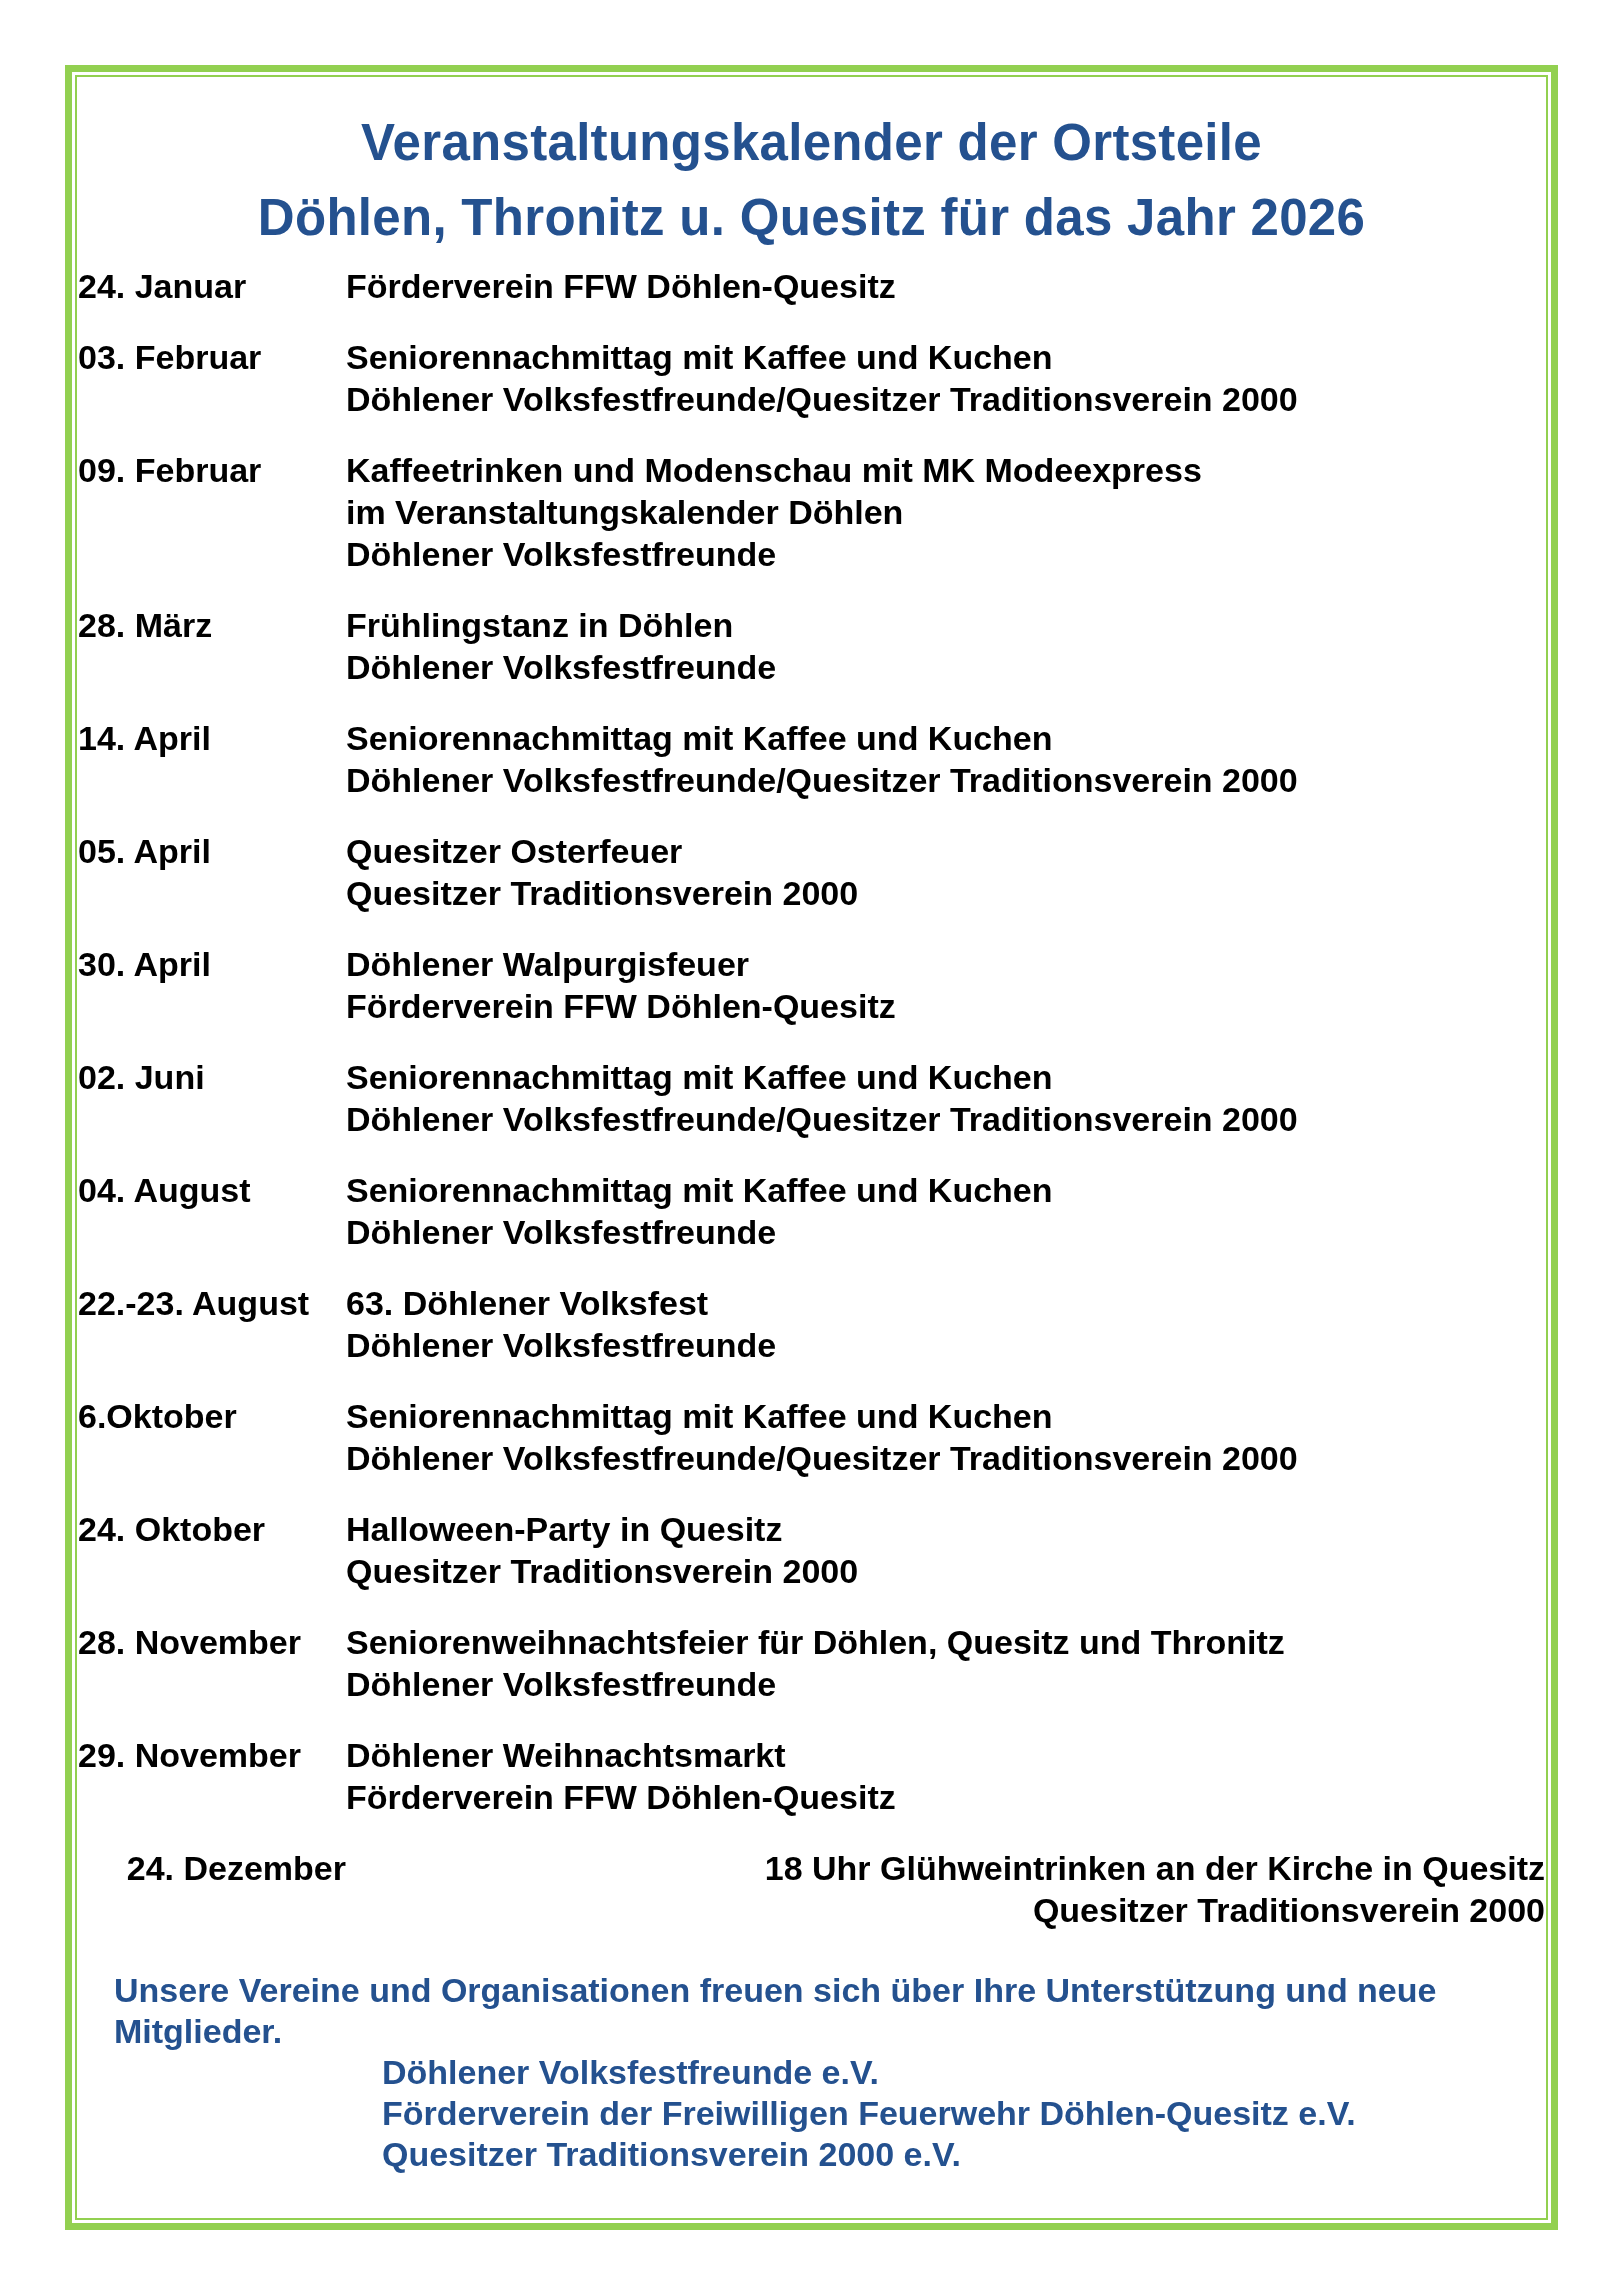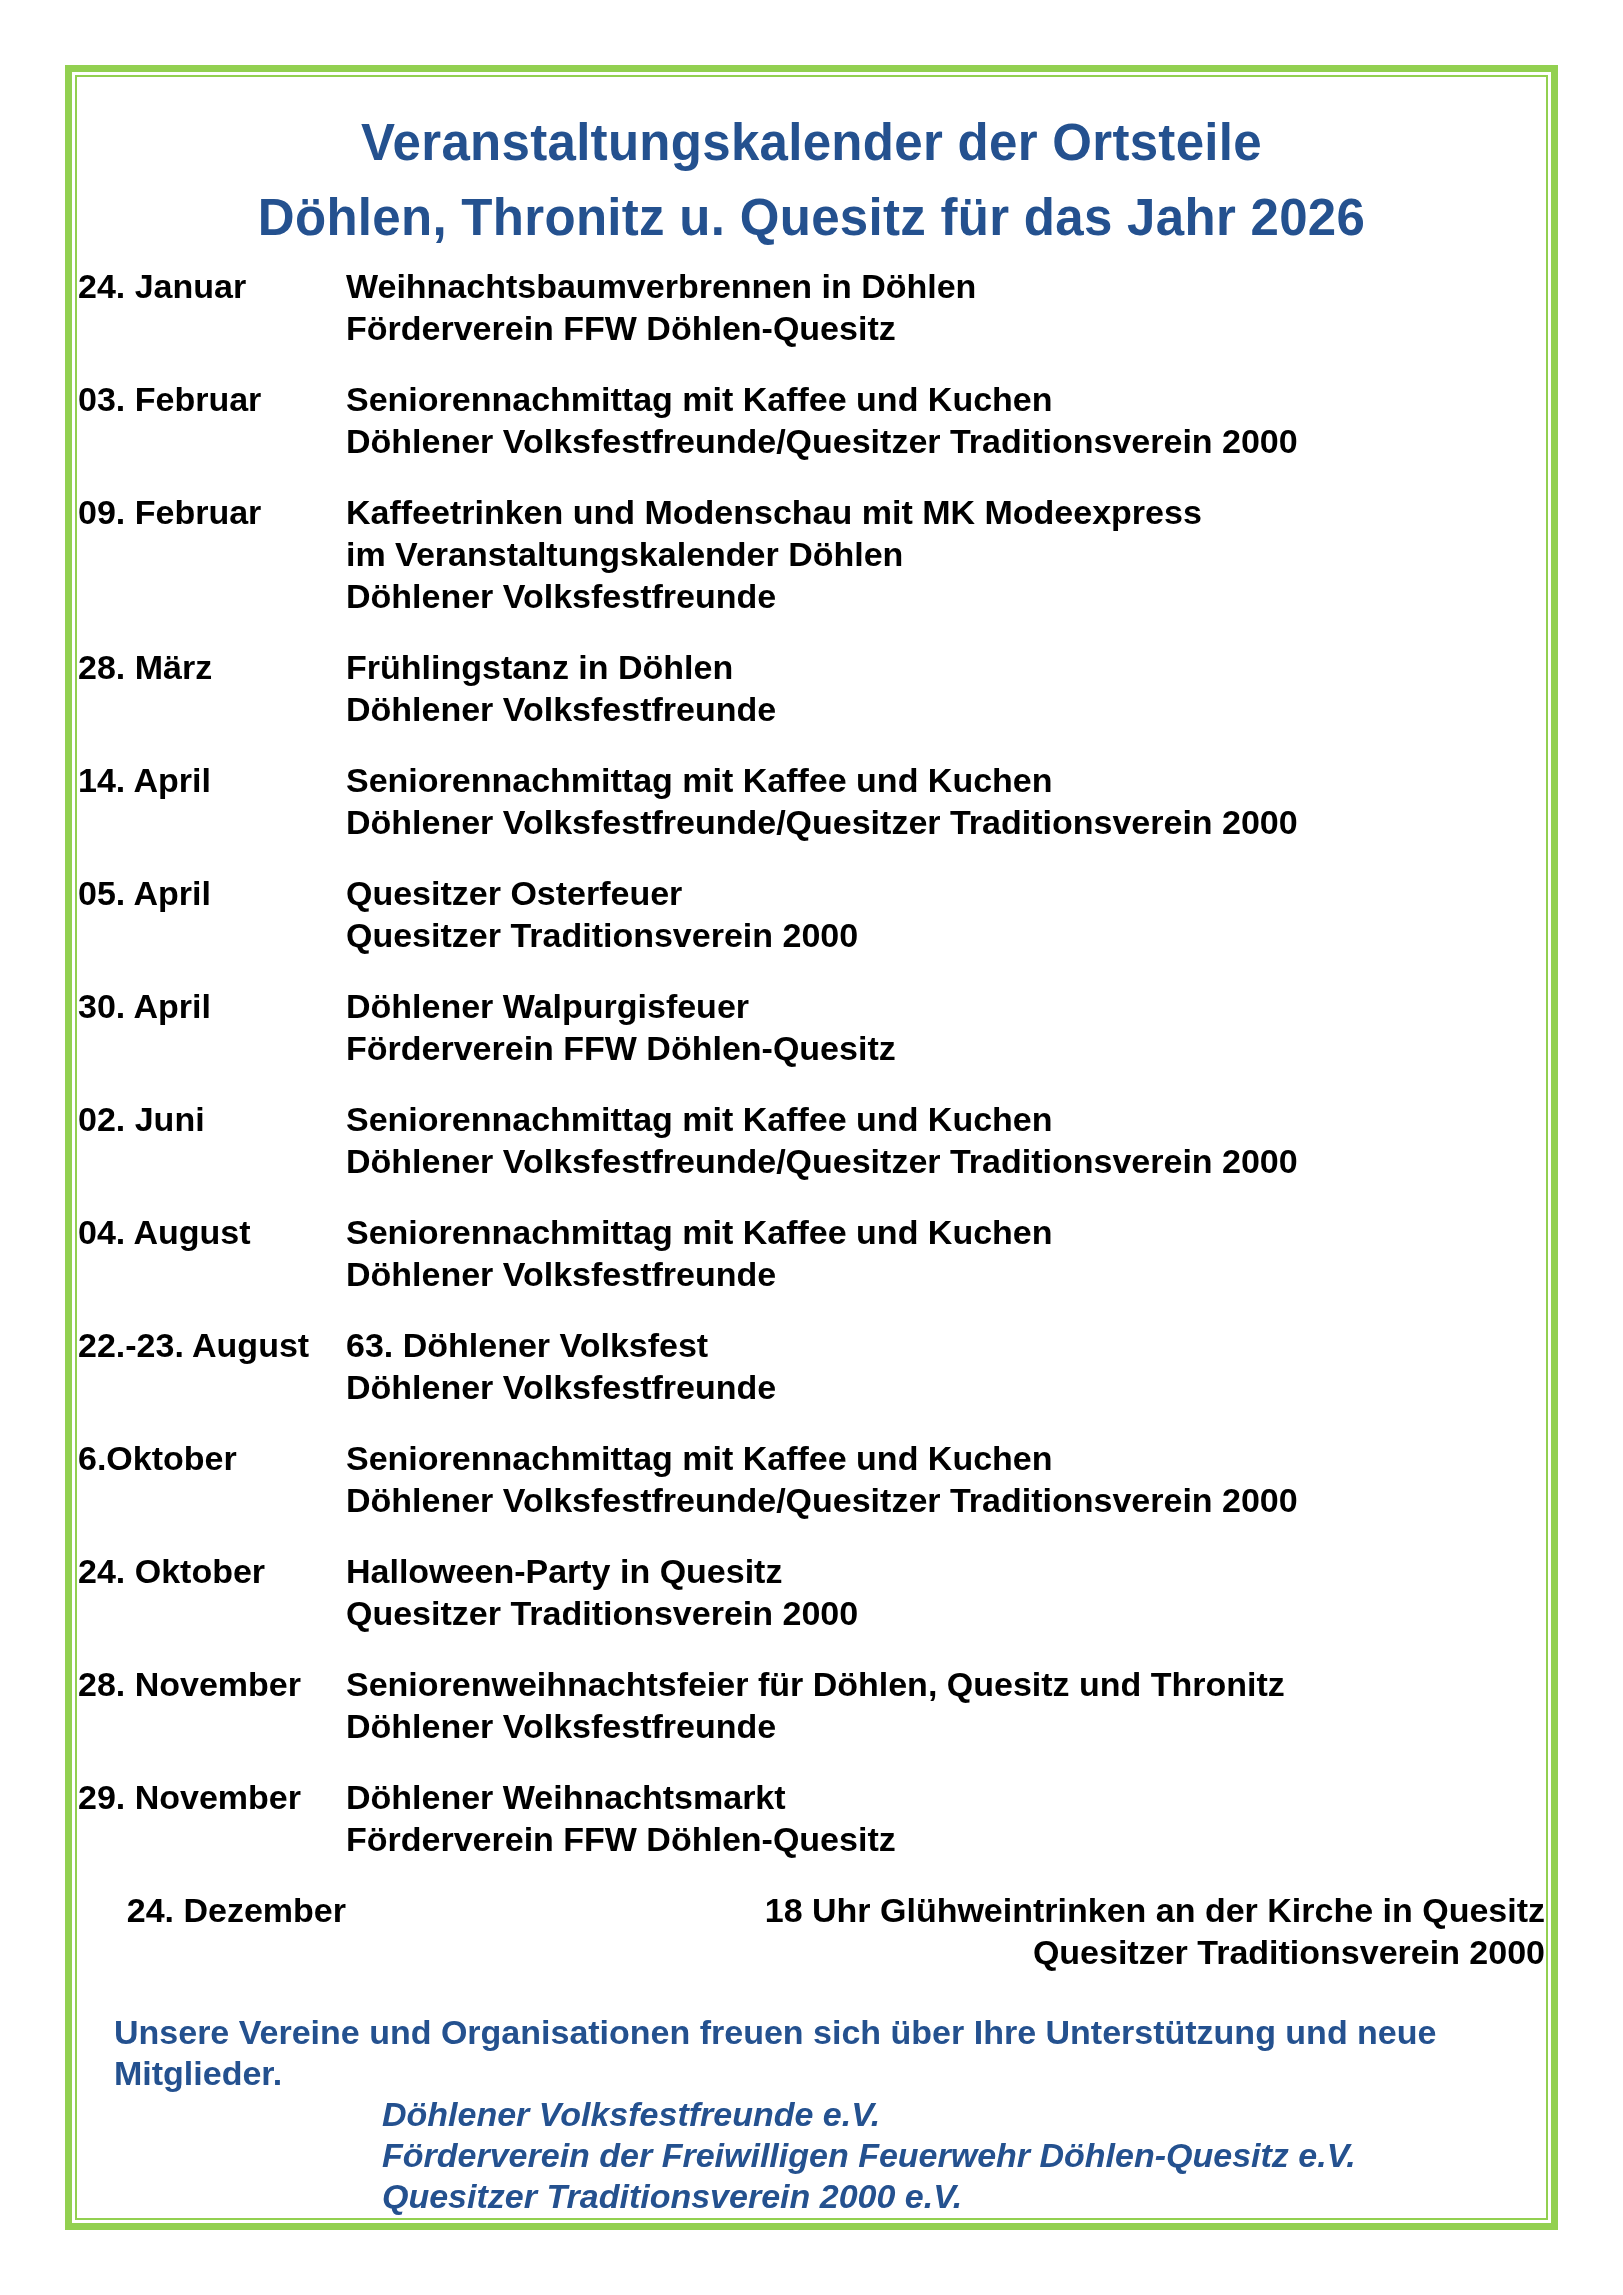--- a/index.html
+++ b/index.html
@@ -61,40 +61,39 @@
   .entry .desc .line { white-space: nowrap; }
   .page-footer {
     margin-top: 39px;
     padding-left: 36px;
     color: var(--blue);
     font-size: 34px;
     line-height: 41px;
   }
   .footer-intro .line { white-space: nowrap; }
   .org-list { padding-left: 268px; }
-  .org-list .line { white-space: nowrap; font-style: italic; }
+  .org-list .line { white-space: nowrap; }
 </style>
 </head>
 <body>
 
 <div id="page" style="--green: #92d050; --blue: #24518f; --text: #000000;">
   <div class="border-outer"></div>
   <div class="border-inner"></div>
 
   <div class="content">
     <div class="doc-title" id="doc-title">
         <div class="line">Veranstaltungskalender der Ortsteile</div>
         <div class="line">Döhlen, Thronitz u. Quesitz für das Jahr 2026</div>
       </div>
 
     <div class="event-list" id="event-list">
         <div class="entry">
           <div class="date">24. Januar</div>
           <div class="desc">
-            <div class="line">Weihnachtsbaumverbrennen in Döhlen</div>
             <div class="line">Förderverein FFW Döhlen-Quesitz</div>
           </div>
         </div>
         <div class="entry">
           <div class="date">03. Februar</div>
           <div class="desc">
             <div class="line">Seniorennachmittag mit Kaffee und Kuchen</div>
             <div class="line">Döhlener Volksfestfreunde/Quesitzer Traditionsverein 2000</div>
           </div>
         </div>

